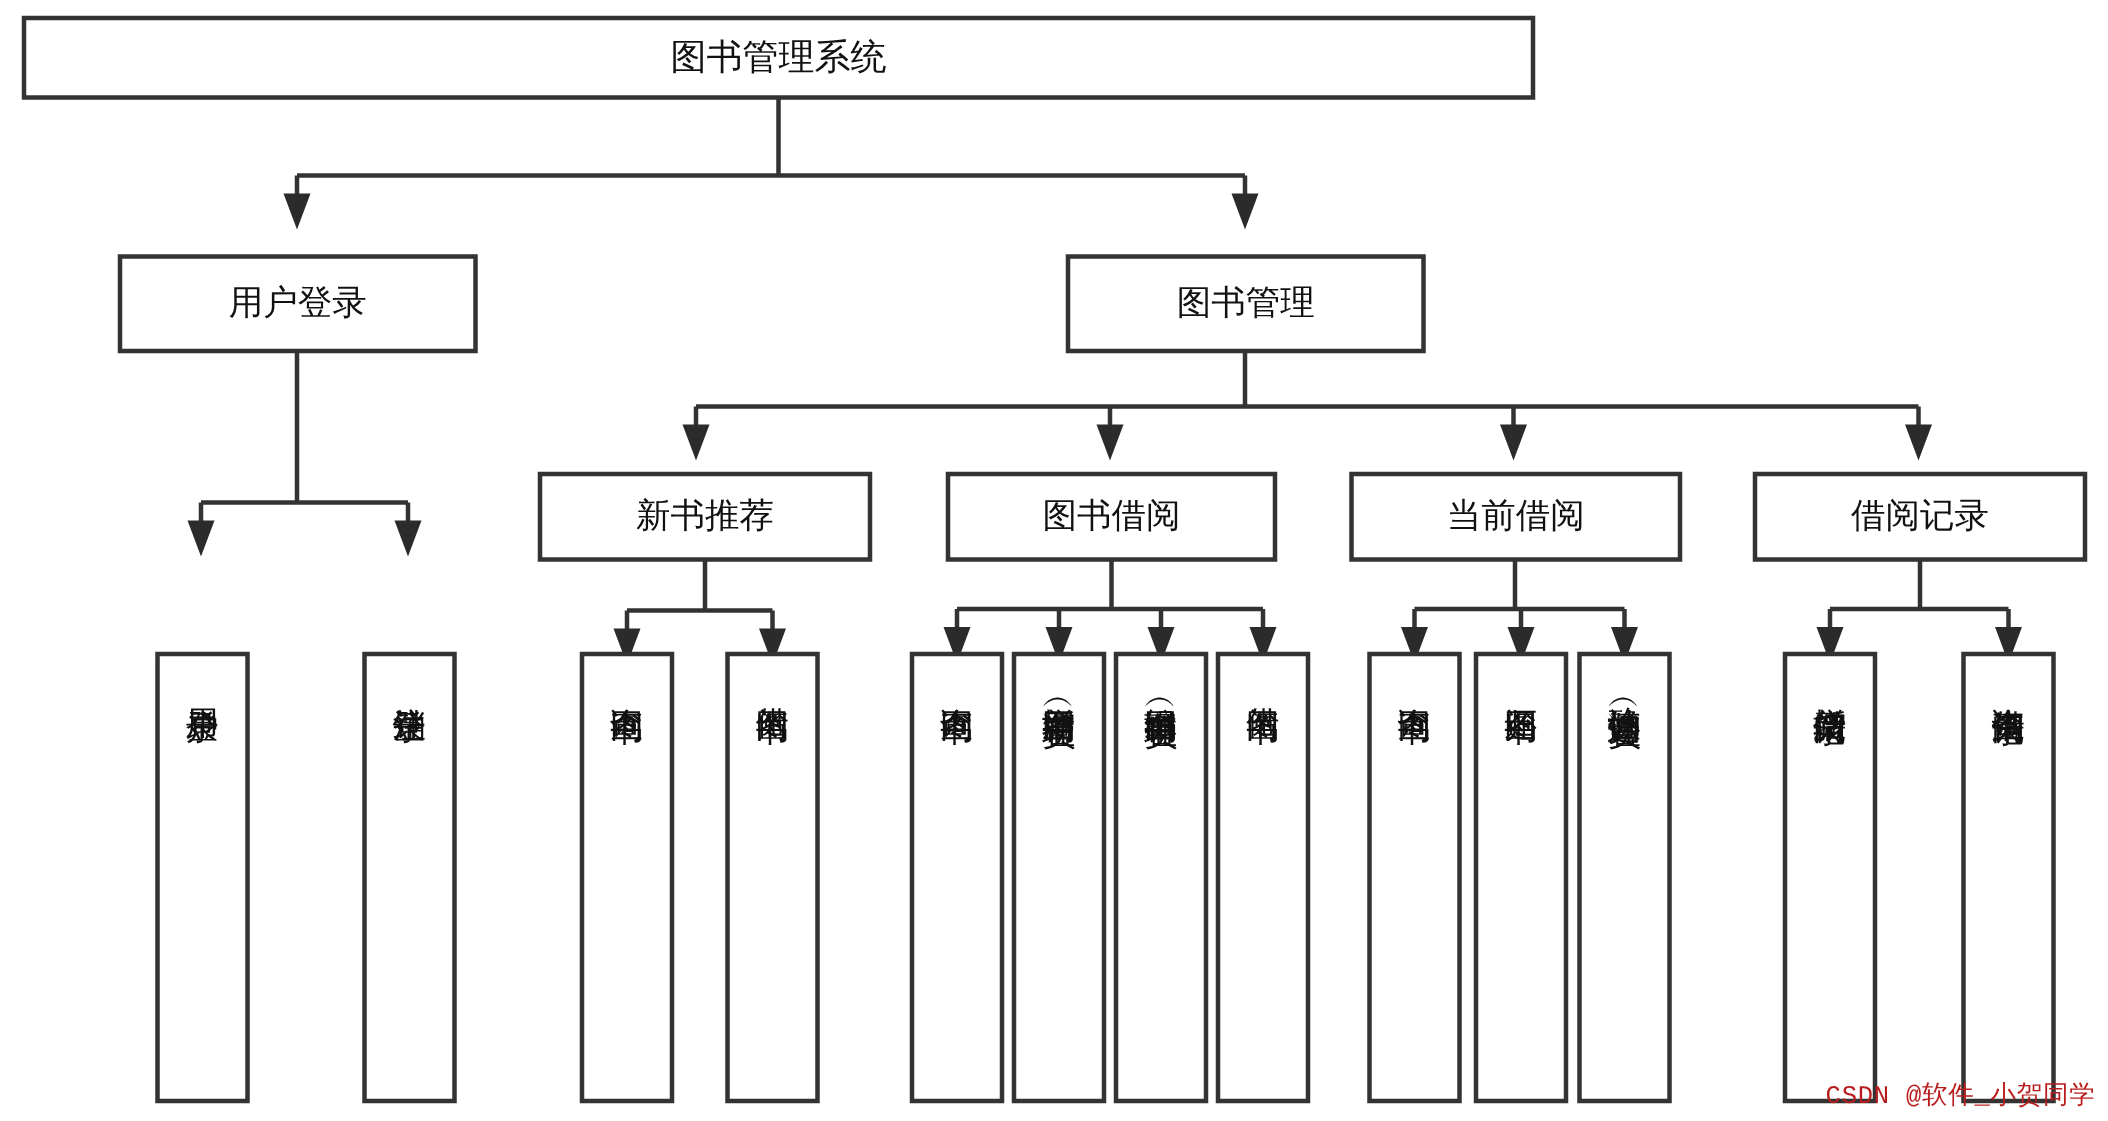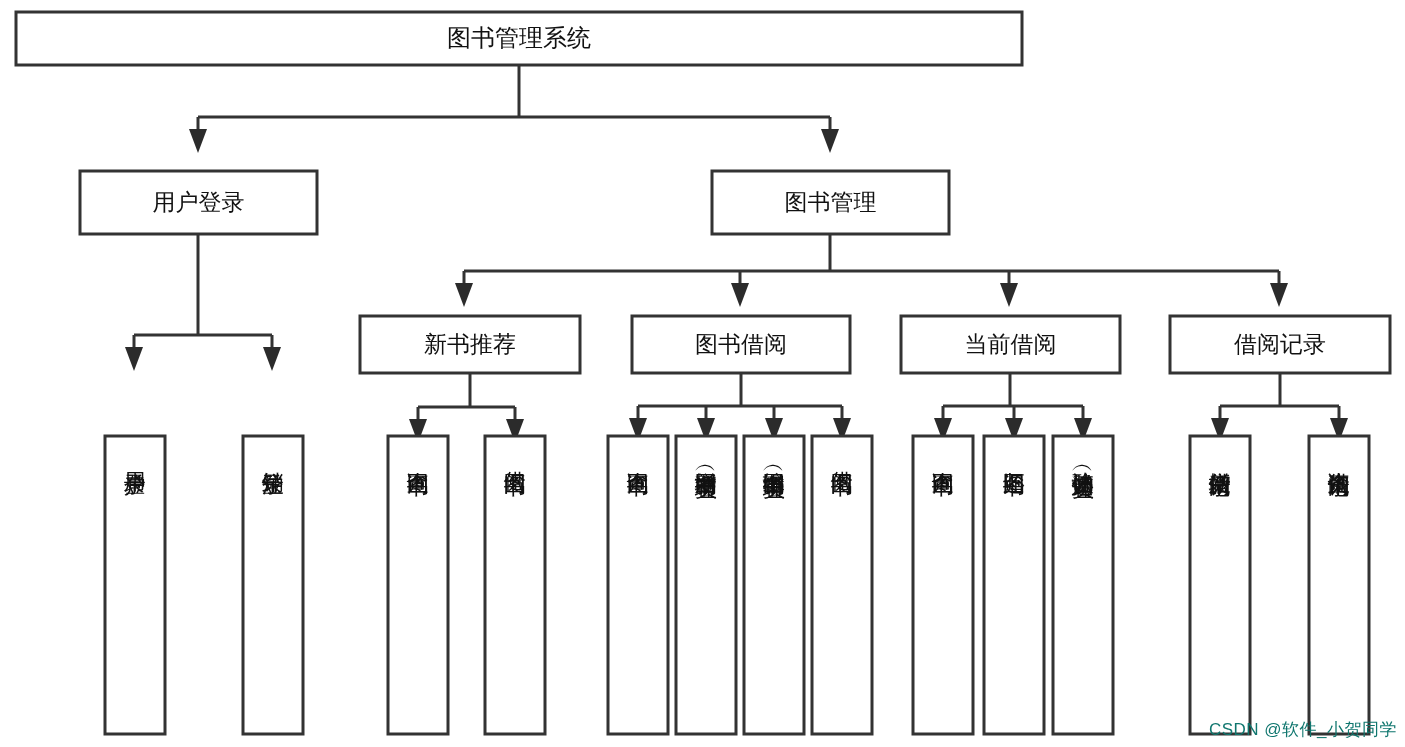--- a/index.html
+++ b/index.html
@@ -67,23 +67,23 @@
     align-items: center;
     justify-content: flex-start;
     white-space: nowrap;
     letter-spacing: 1px;
     pointer-events: none;
   }
   .watermark {
     position: absolute;
     right: 8px;
     bottom: 6px;
-    font-family: Liberation Sans, sans-serif;
+    font-family: Liberation Mono, monospace;
     font-size: 17px;
-    color: #0f766e;
+    color: #b91c1c;
     letter-spacing: 0.5px;
     user-select: none;
   }
 </style>
 </head>
 <body>
 
 <div id="diagram-root">
 
   <svg class="diagram-canvas" viewBox="0 0 1405 747">

